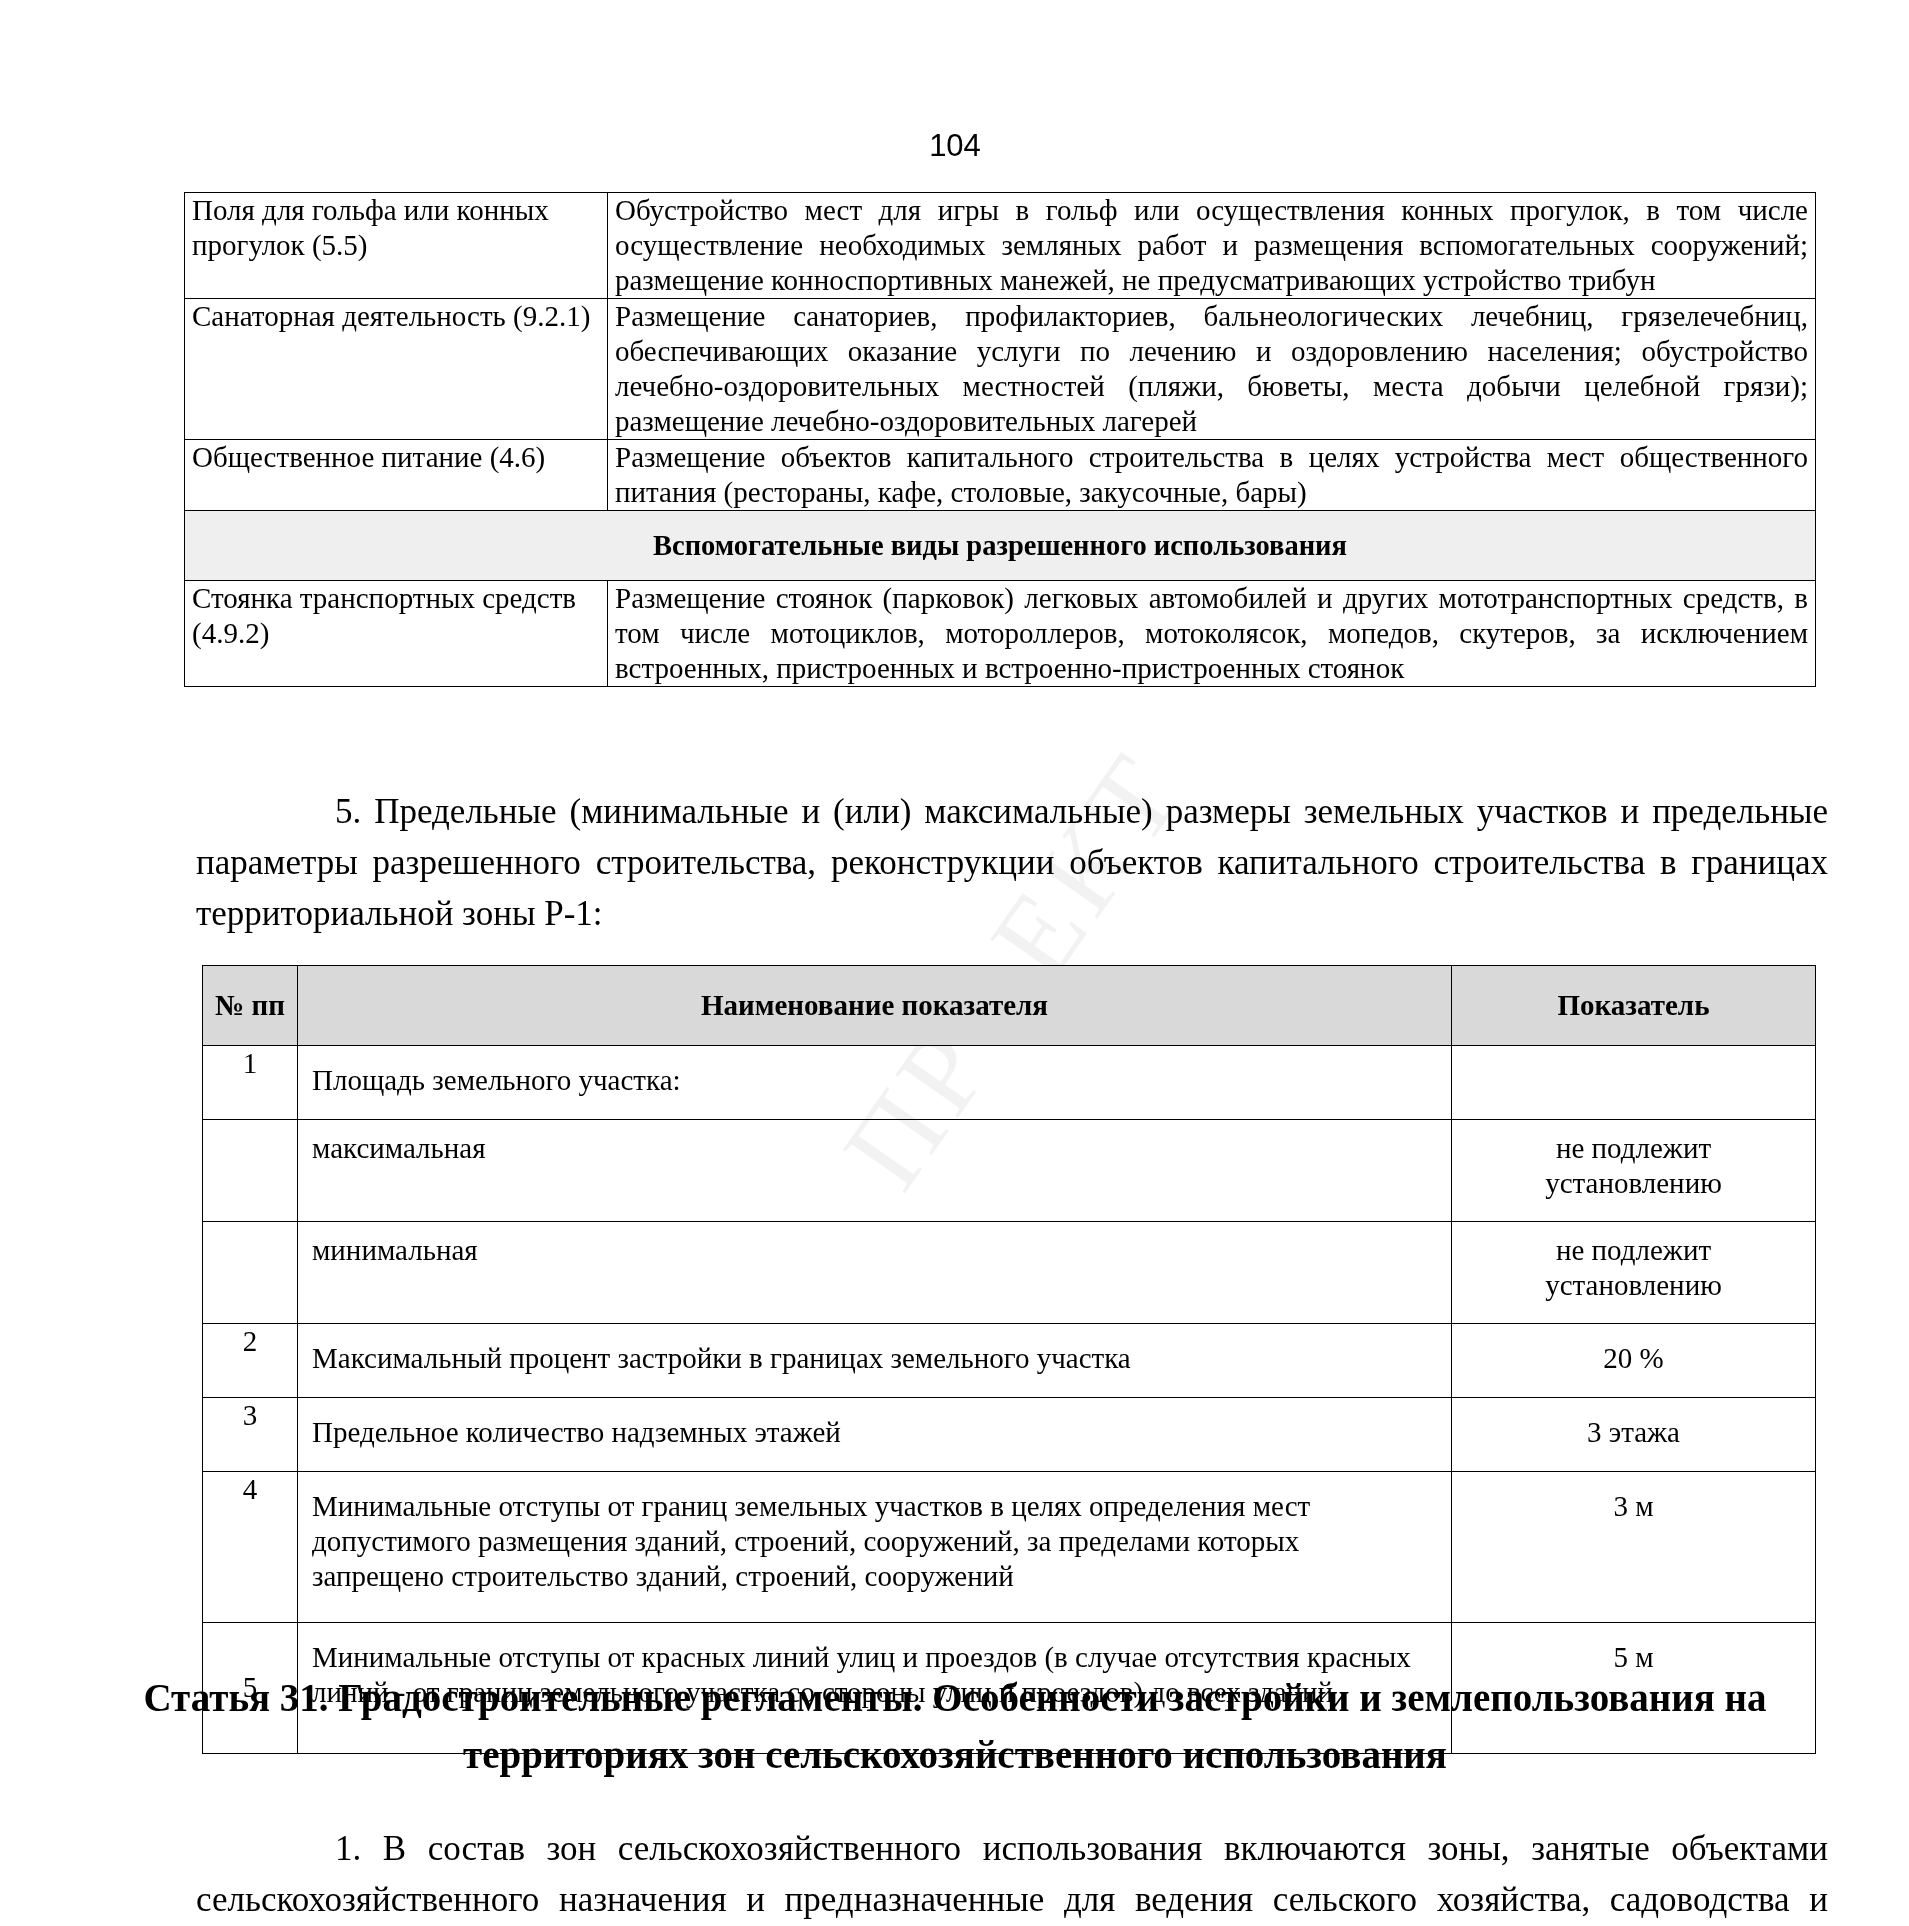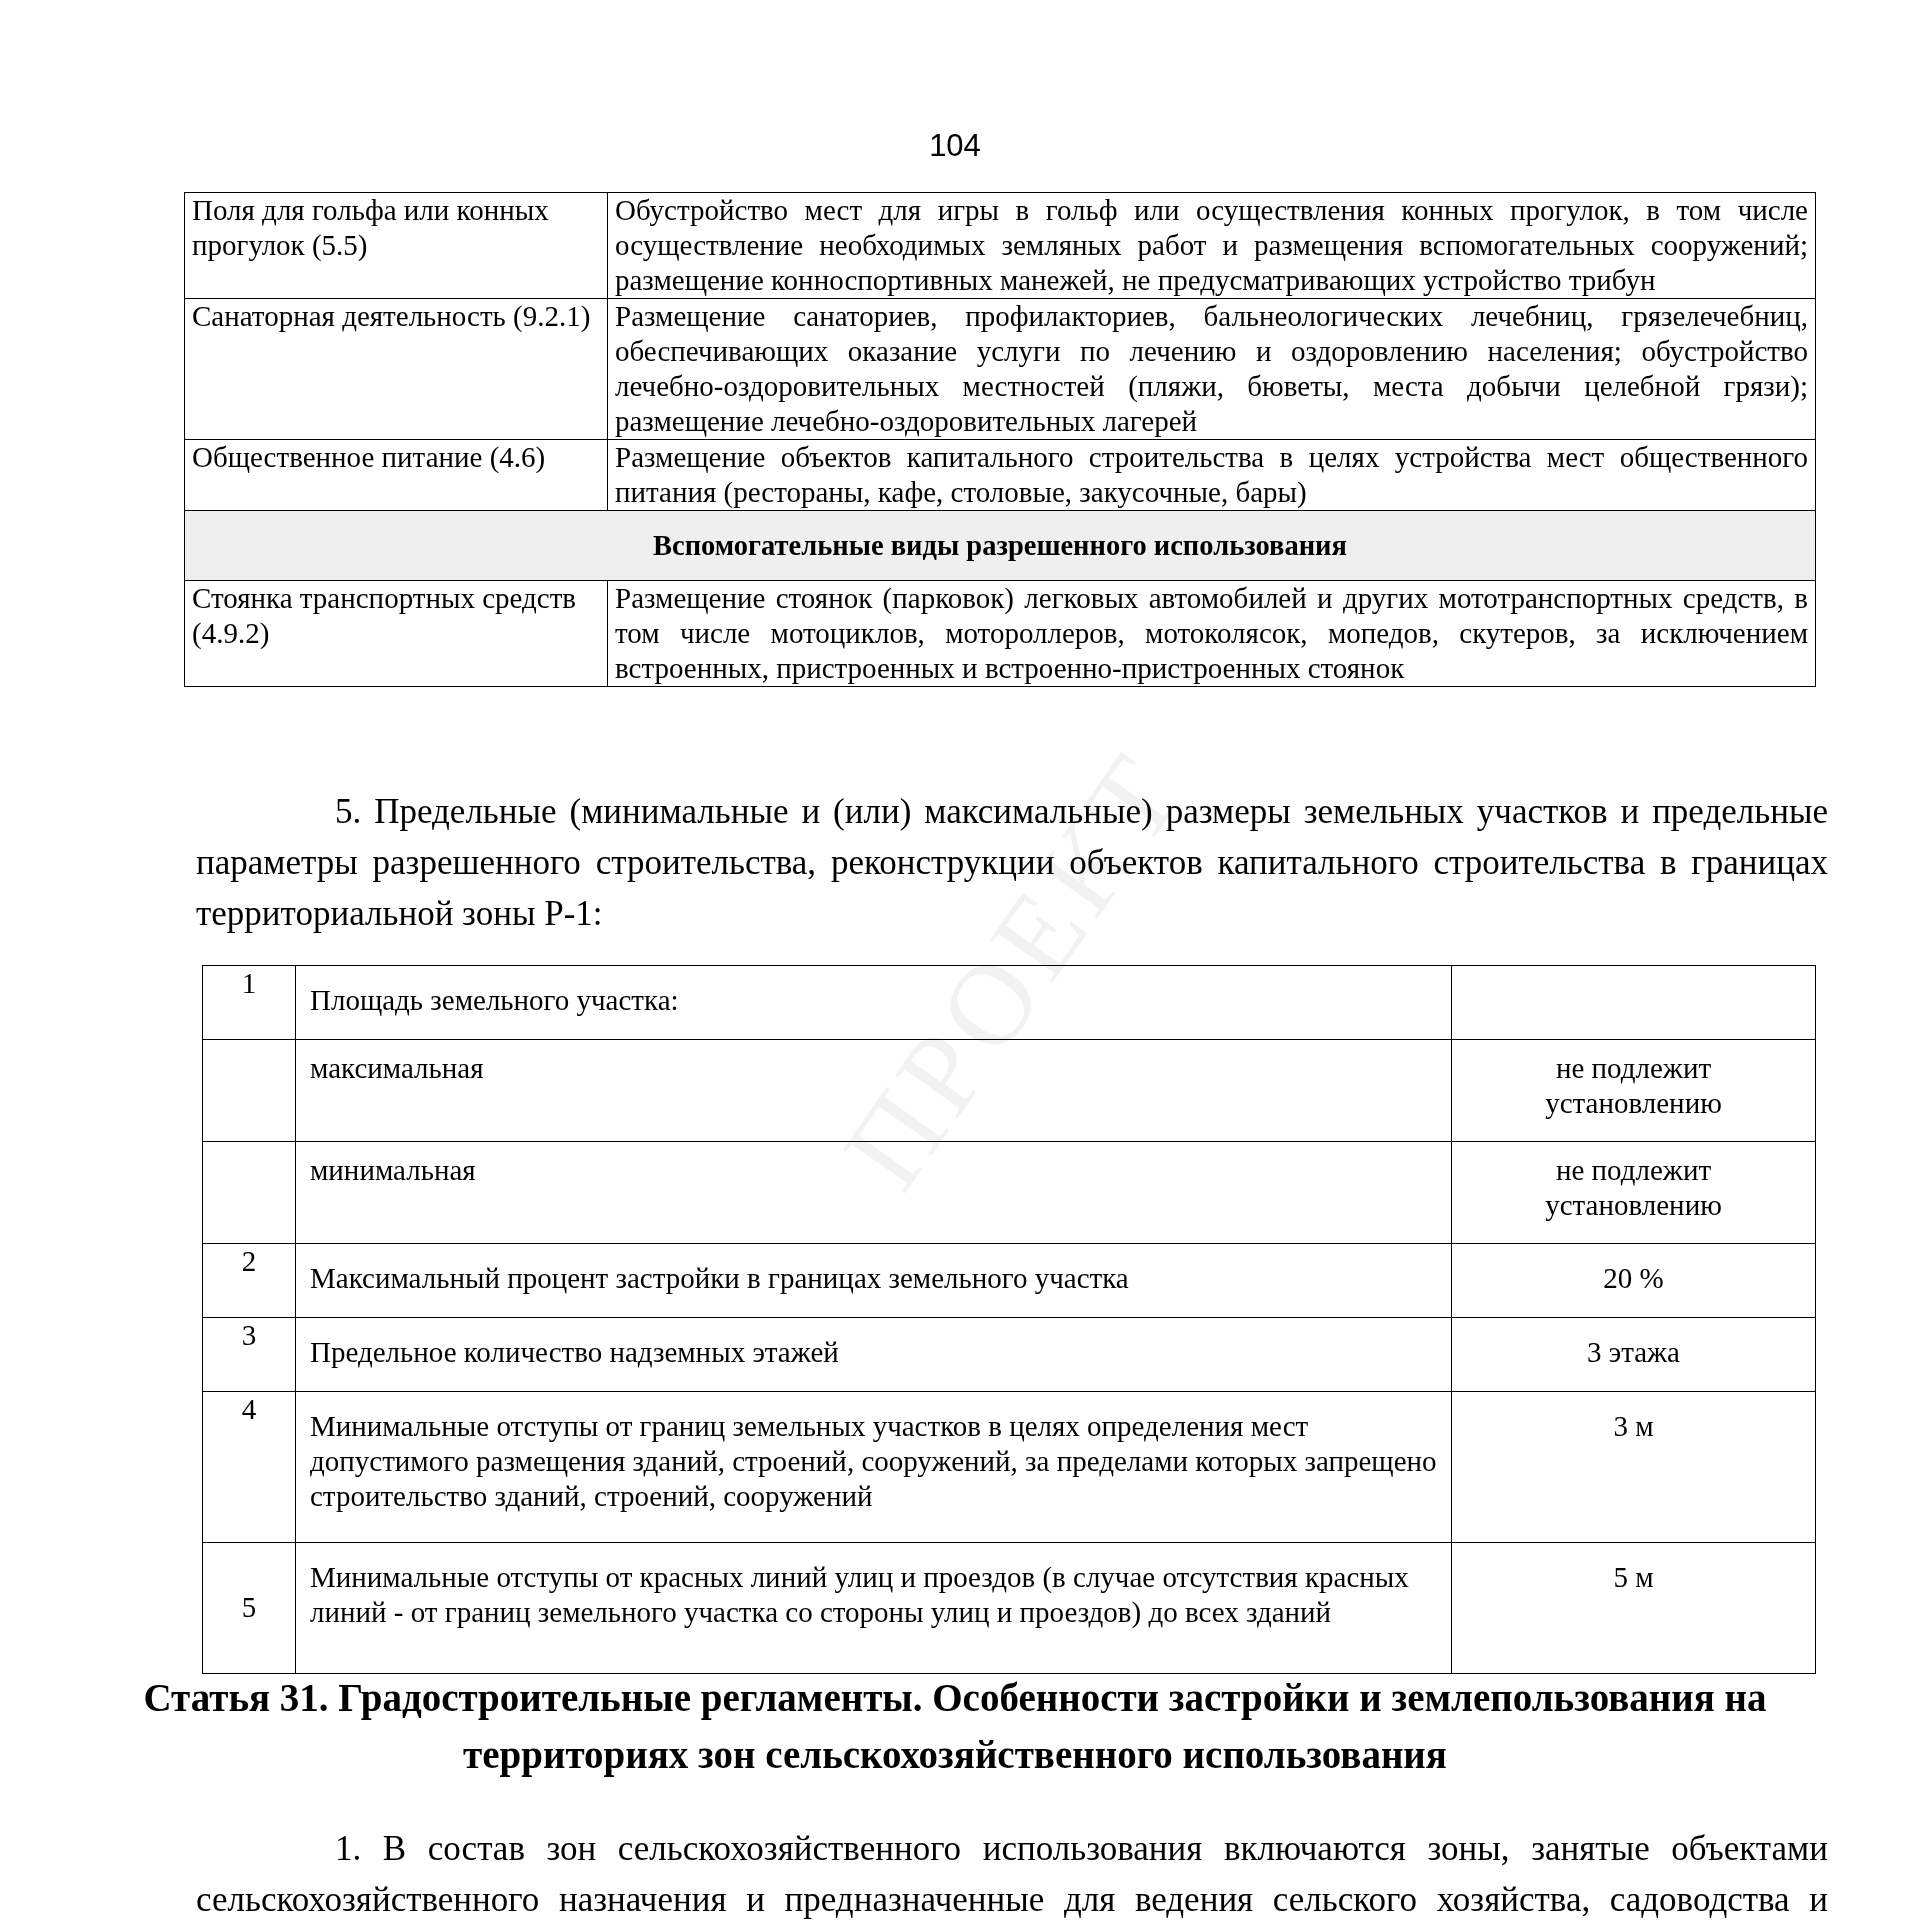--- a/index.html
+++ b/index.html
@@ -63,20 +63,25 @@
     <td class="name">Стоянка транспортных средств (4.9.2)</td>
     <td class="desc">Размещение стоянок (парковок) легковых автомобилей и других мототранспортных средств, в том числе мотоциклов, мотороллеров, мотоколясок, мопедов, скутеров, за исключением встроенных, пристроенных и встроенно-пристроенных стоянок</td>
   </tr>
 </tbody>
   </table>
 
 <p class="para" style="top:774px;">5. Предельные (минимальные и (или) максимальные) размеры земельных участков и предельные параметры разрешенного строительства, реконструкции объектов капитального строительства в границах территориальной зоны Р-1:</p>
 
 <table id="params-table">
   <tbody>
+      <tr>
+    <th style="width:92px;">№ пп</th>
+    <th>Наименование показателя</th>
+    <th style="width:335px;">Показатель</th>
+  </tr>
   <tr class="short">
     <td class="num">1</td>
     <td class="ind">Площадь земельного участка:</td>
     <td class="val"></td>
   </tr>
   <tr class="tall">
     <td class="num"></td>
     <td class="ind">максимальная</td>
     <td class="val">не подлежит установлению</td>
   </tr>

